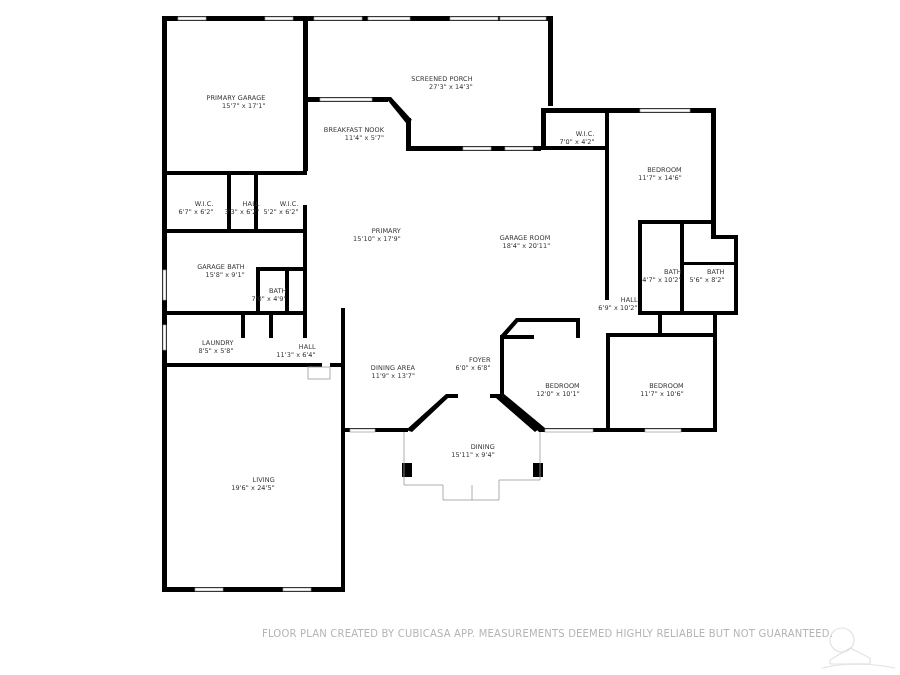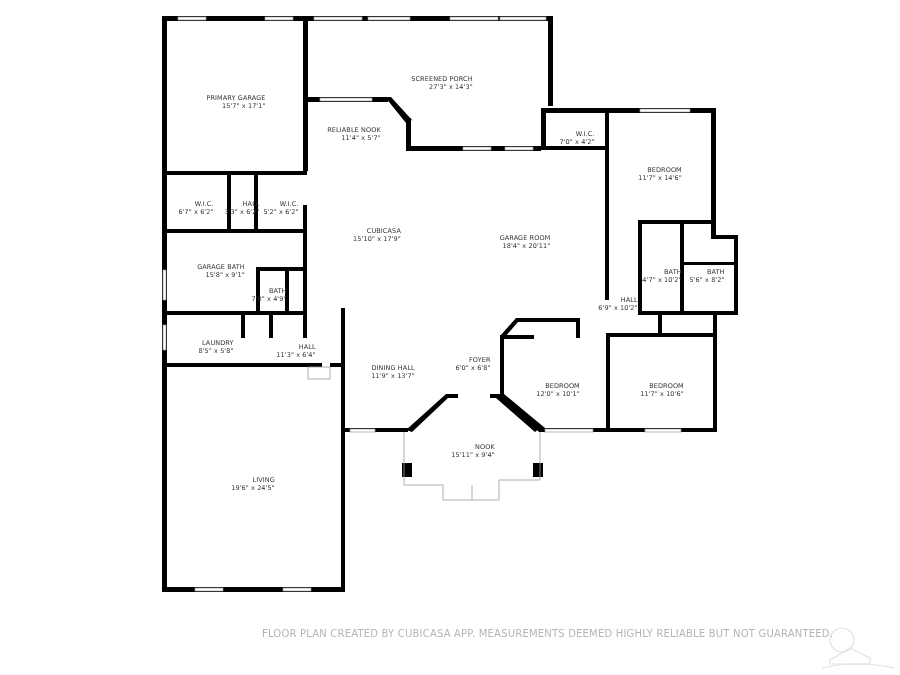--- a/index.html
+++ b/index.html
@@ -112,21 +112,21 @@
 <div>
   <div class="label" style="left:236px;top:94px">
       <span class="name">PRIMARY GARAGE</span>
       <span class="dims">15'7" x 17'1"</span>
     </div>
   <div class="label" style="left:442px;top:75px">
       <span class="name">SCREENED PORCH</span>
       <span class="dims">27'3" x 14'3"</span>
     </div>
   <div class="label" style="left:354px;top:126px">
-      <span class="name">RELIABLE NOOK</span>
+      <span class="name">BREAKFAST NOOK</span>
       <span class="dims">11'4" x 5'7"</span>
     </div>
   <div class="label" style="left:577px;top:130px">
       <span class="name">W.I.C.</span>
       <span class="dims">7'0" x 4'2"</span>
     </div>
   <div class="label" style="left:660px;top:166px">
       <span class="name">BEDROOM</span>
       <span class="dims">11'7" x 14'6"</span>
     </div>
@@ -136,21 +136,21 @@
     </div>
   <div class="label" style="left:242px;top:200px">
       <span class="name">HALL</span>
       <span class="dims">3'3" x 6'2"</span>
     </div>
   <div class="label" style="left:281px;top:200px">
       <span class="name">W.I.C.</span>
       <span class="dims">5'2" x 6'2"</span>
     </div>
   <div class="label" style="left:377px;top:227px">
-      <span class="name">CUBICASA</span>
+      <span class="name">PRIMARY</span>
       <span class="dims">15'10" x 17'9"</span>
     </div>
   <div class="label" style="left:525px;top:234px">
       <span class="name">GARAGE ROOM</span>
       <span class="dims">18'4" x 20'11"</span>
     </div>
   <div class="label" style="left:221px;top:263px">
       <span class="name">GARAGE BATH</span>
       <span class="dims">15'8" x 9'1"</span>
     </div>
@@ -172,37 +172,37 @@
     </div>
   <div class="label" style="left:216px;top:339px">
       <span class="name">LAUNDRY</span>
       <span class="dims">8'5" x 5'8"</span>
     </div>
   <div class="label" style="left:296px;top:343px">
       <span class="name">HALL</span>
       <span class="dims">11'3" x 6'4"</span>
     </div>
   <div class="label" style="left:393px;top:364px">
-      <span class="name">DINING HALL</span>
+      <span class="name">DINING AREA</span>
       <span class="dims">11'9" x 13'7"</span>
     </div>
   <div class="label" style="left:473px;top:356px">
       <span class="name">FOYER</span>
       <span class="dims">6'0" x 6'8"</span>
     </div>
   <div class="label" style="left:558px;top:382px">
       <span class="name">BEDROOM</span>
       <span class="dims">12'0" x 10'1"</span>
     </div>
   <div class="label" style="left:662px;top:382px">
       <span class="name">BEDROOM</span>
       <span class="dims">11'7" x 10'6"</span>
     </div>
   <div class="label" style="left:473px;top:443px">
-      <span class="name">NOOK</span>
+      <span class="name">DINING</span>
       <span class="dims">15'11" x 9'4"</span>
     </div>
   <div class="label" style="left:253px;top:476px">
       <span class="name">LIVING</span>
       <span class="dims">19'6" x 24'5"</span>
     </div>
 </div>
 
 <div class="footer">FLOOR PLAN CREATED BY CUBICASA APP. MEASUREMENTS DEEMED HIGHLY RELIABLE BUT NOT GUARANTEED.</div>
 

